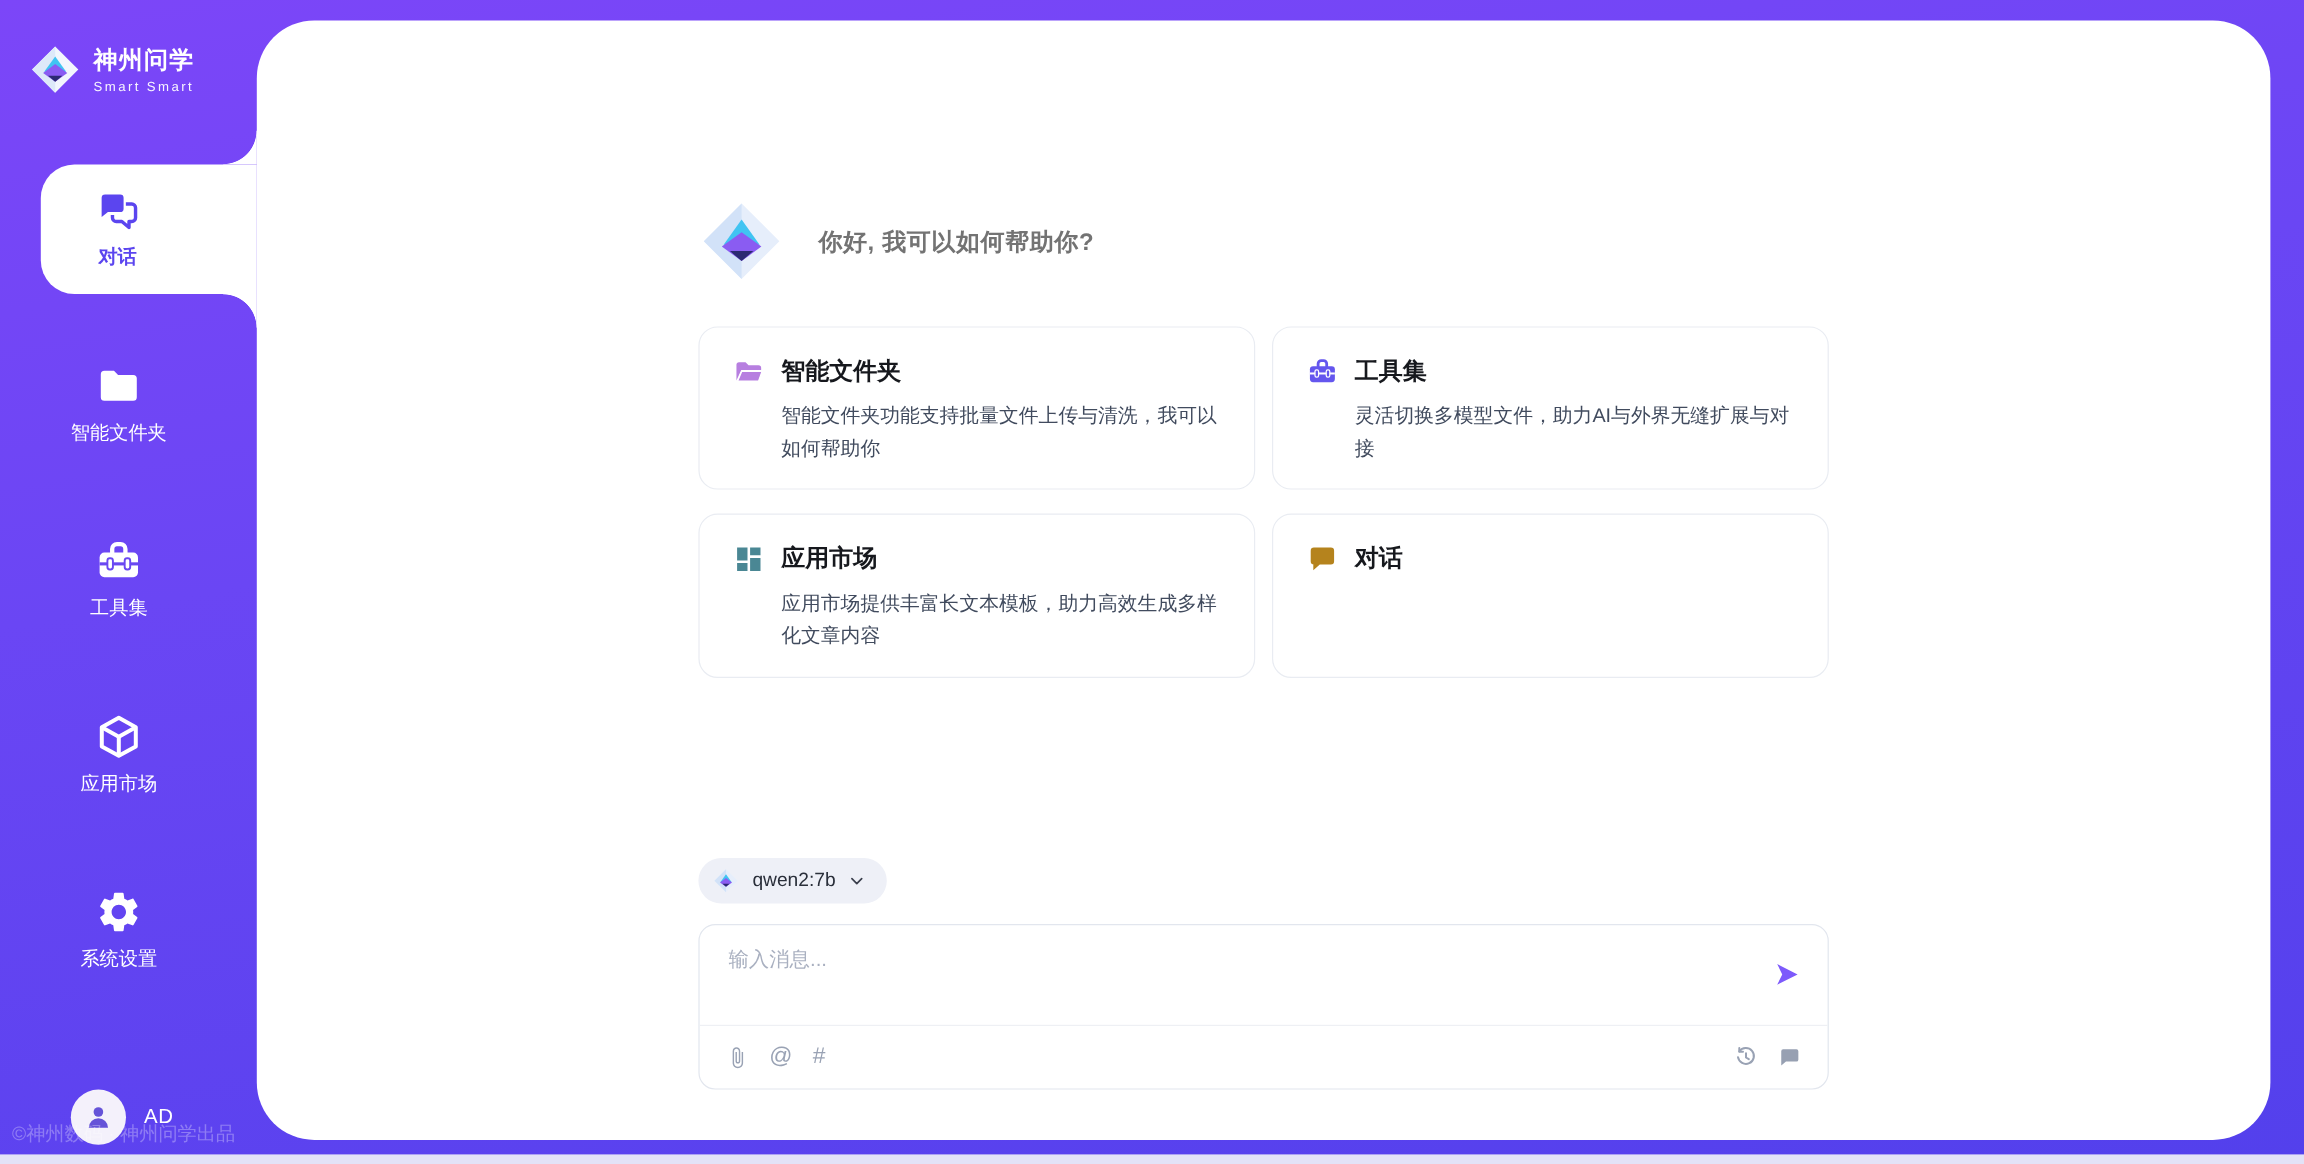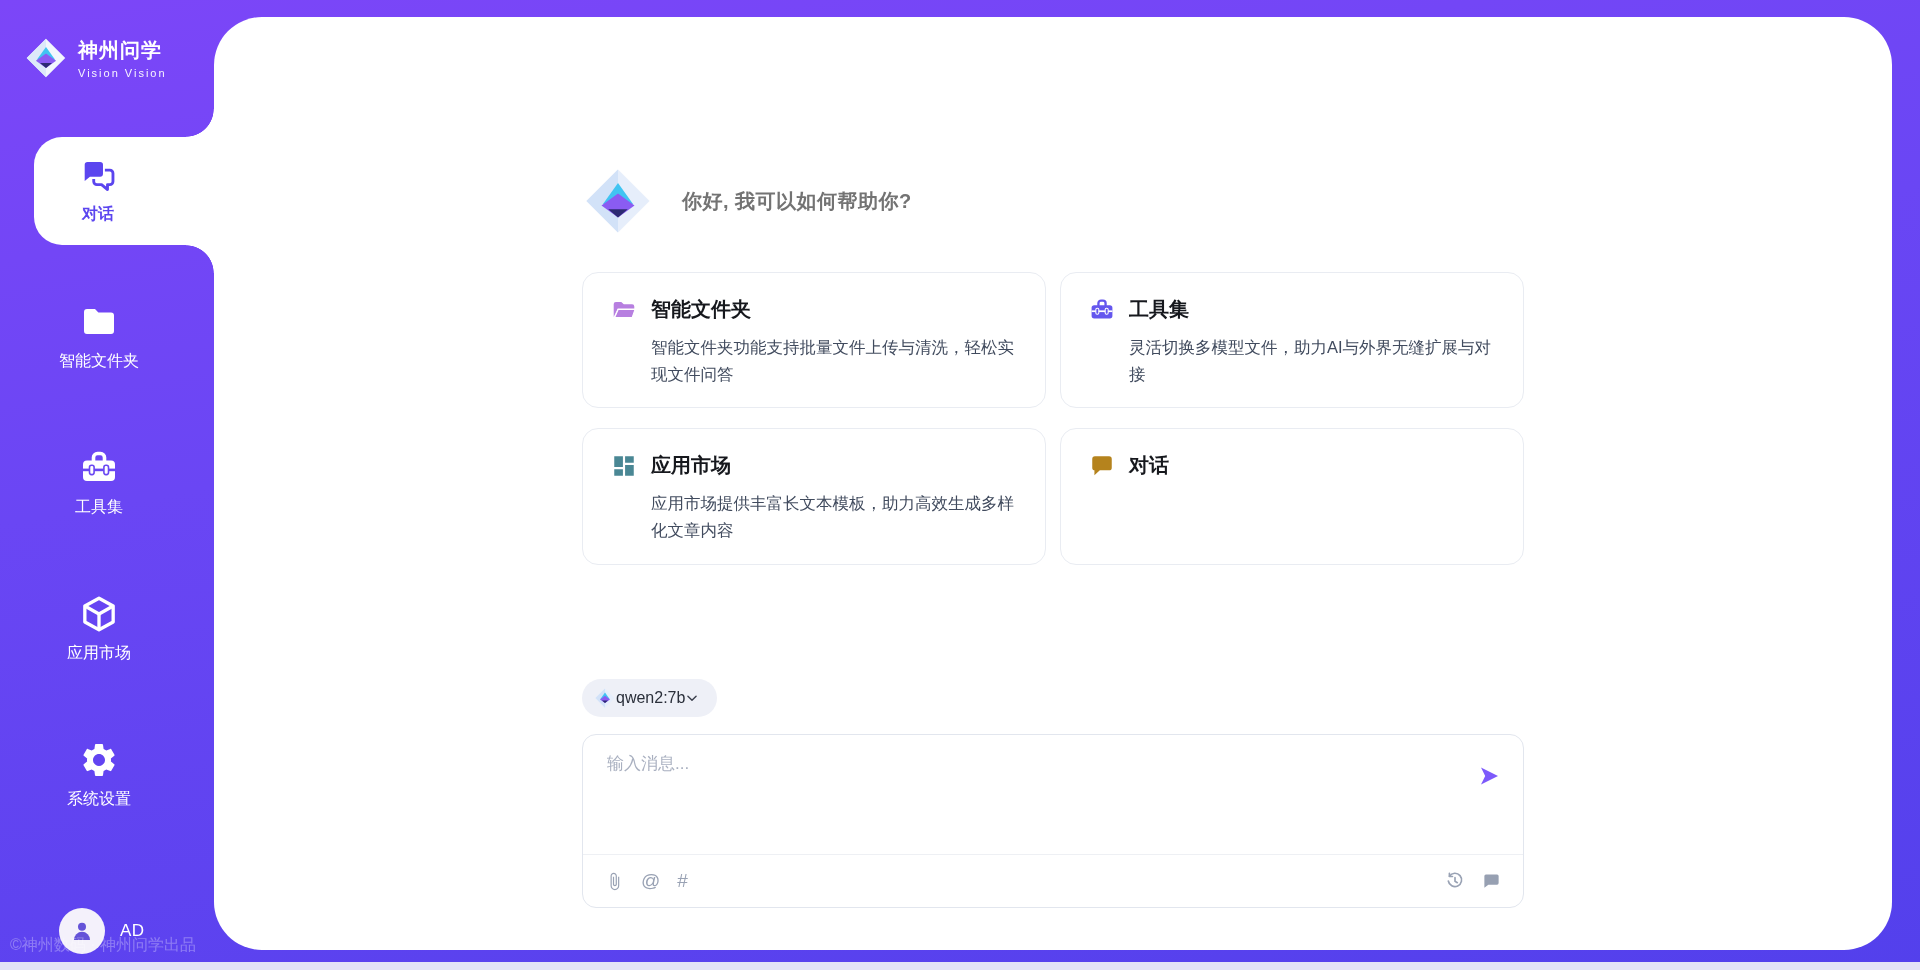--- a/index.html
+++ b/index.html
@@ -39,25 +39,25 @@
   .greeting h1 { font-size:20px; font-weight:bold; color:#737373; letter-spacing:.5px; }
 
   .cards { margin-top:35px; display:grid; grid-template-columns:1fr 1fr; gap:20px 14px; }
   .card { background:#fff; border:1px solid #e9ecf2; border-radius:16px; padding:23px 28px 20px; cursor:pointer; }
   .card-head { display:flex; align-items:center; gap:14px; }
   .card-head h3 { font-size:20px; font-weight:bold; color:#16181d; }
   .card p { margin:11px 0 0 40px; font-size:16.5px; line-height:1.62; color:#414b5e; }
 
   .flex-spacer { flex:1; }
 
-  .model-pill { width:fit-content; display:flex; align-items:center; 
+  .model-pill { width:fit-content; display:flex; align-items:center; gap:11px;
     background:#eef0f7; border-radius:19px; height:38px; padding:0 18px 0 12px;
     margin-bottom:17px; cursor:pointer; font-size:16px; color:#2a2f3a; }
 
-  .composer { border:1.5px solid #e2e6ee; border-radius:14px; height:174px; margin-bottom:42px;
+  .composer { border:1.5px solid #e2e6ee; border-radius:14px; height:138px; margin-bottom:42px;
     display:flex; flex-direction:column; }
   .composer-top { flex:1; display:flex; align-items:flex-start; padding:17px 22px 0 24px; }
   .composer-top input { flex:1; border:none; outline:none; font-size:17px; color:#2a2f3a;
     font-family:"Liberation Sans","DejaVu Sans",sans-serif; background:transparent; padding-top:2px; }
   .composer-top input::placeholder { color:#a9b0c0; }
   .send-btn { background:none; border:none; cursor:pointer; margin-top:12px; padding:0; }
   .composer-bar { height:53px; border-top:1px solid #eef0f4; display:flex; align-items:center; padding:0 22px; gap:17px; }
   .bar-right { margin-left:auto; display:flex; align-items:center; gap:17px; }
   .glyph-btn { background:none; border:none; cursor:pointer; color:#99a2b4; font-size:19px;
     font-family:"Liberation Sans","DejaVu Sans",sans-serif; display:flex; align-items:center; padding:0; }
@@ -84,21 +84,21 @@
     <div class="brand">
       <svg width="44" height="44" viewBox="0 0 48 48">
         <polygon points="24,3 45,24 24,45 3,24" fill="#f2f6fd"></polygon>
         <polygon points="24,3 3,24 24,45" fill="#dde9f9"></polygon>
         <polygon points="24,12 34,26 14,26" fill="#40c4f2"></polygon>
         <polygon points="24,19 35,27 24,35 13,27" fill="#8a5cf2"></polygon>
         <polygon points="24,35 30.5,29.5 17.5,29.5" fill="#2c2a72"></polygon>
       </svg>
       <div>
         <div class="brand-name">神州问学</div>
-        <div class="brand-sub">Vision Vision</div>
+        <div class="brand-sub">Smart Smart</div>
       </div>
     </div>
 
     <nav class="nav">
 
       <div class="nav-item active">
         <svg width="38" height="38" viewBox="0 0 32 32">
           <path d="M18 11 h8 a2.6 2.6 0 0 1 2.6 2.6 v7 a2.6 2.6 0 0 1 -2.6 2.6 h-2 v4.2 l-5 -4.2 h-4 a2.6 2.6 0 0 1 -2.6 -2.6 v-2" fill="none" stroke="#5b45ef" stroke-width="2.4" stroke-linejoin="round"></path>
           <path d="M4 6.6 a3.2 3.2 0 0 1 3.2 -3.2 h10.6 a3.2 3.2 0 0 1 3.2 3.2 v7.6 a3.2 3.2 0 0 1 -3.2 3.2 h-8.3 l-5.5 4.4 z" fill="#5b45ef" stroke="#fff" stroke-width="1.6"></path>
         </svg>
@@ -166,21 +166,21 @@
       <div class="cards">
 
         <div class="card">
           <div class="card-head">
             <svg width="26" height="26" viewBox="0 0 24 24">
               <path d="M2.5 6.5 a2 2 0 0 1 2 -2 h5 l2.3 2.3 h7.7 a2 2 0 0 1 2 2 v1.7 H6.2 l-3.7 8 z" fill="#b77fe0"></path>
               <path d="M6.6 11.5 h15.6 l-2.7 7.5 H3.4 z" fill="#b77fe0" stroke="#fff" stroke-width="1"></path>
             </svg>
             <h3>智能文件夹</h3>
           </div>
-          <p>智能文件夹功能支持批量文件上传与清洗，轻松实现文件问答</p>
+          <p>智能文件夹功能支持批量文件上传与清洗，我可以如何帮助你</p>
         </div>
 
         <div class="card">
           <div class="card-head">
             <svg width="26" height="26" viewBox="0 0 40 40">
               <path d="M14.5 13 v-3.5 a4 4 0 0 1 4 -4 h3 a4 4 0 0 1 4 4 V13" fill="none" stroke="#6456ee" stroke-width="3.6" stroke-linecap="round"></path>
               <rect x="4" y="12.5" width="32" height="20.5" rx="4" fill="#6456ee"></rect>
               <rect x="4" y="20.6" width="32" height="2.6" fill="#fff"></rect>
               <rect x="10.5" y="17.2" width="4.6" height="9.4" rx="2" fill="#6456ee" stroke="#fff" stroke-width="1.6"></rect>
               <rect x="24.9" y="17.2" width="4.6" height="9.4" rx="2" fill="#6456ee" stroke="#fff" stroke-width="1.6"></rect>

